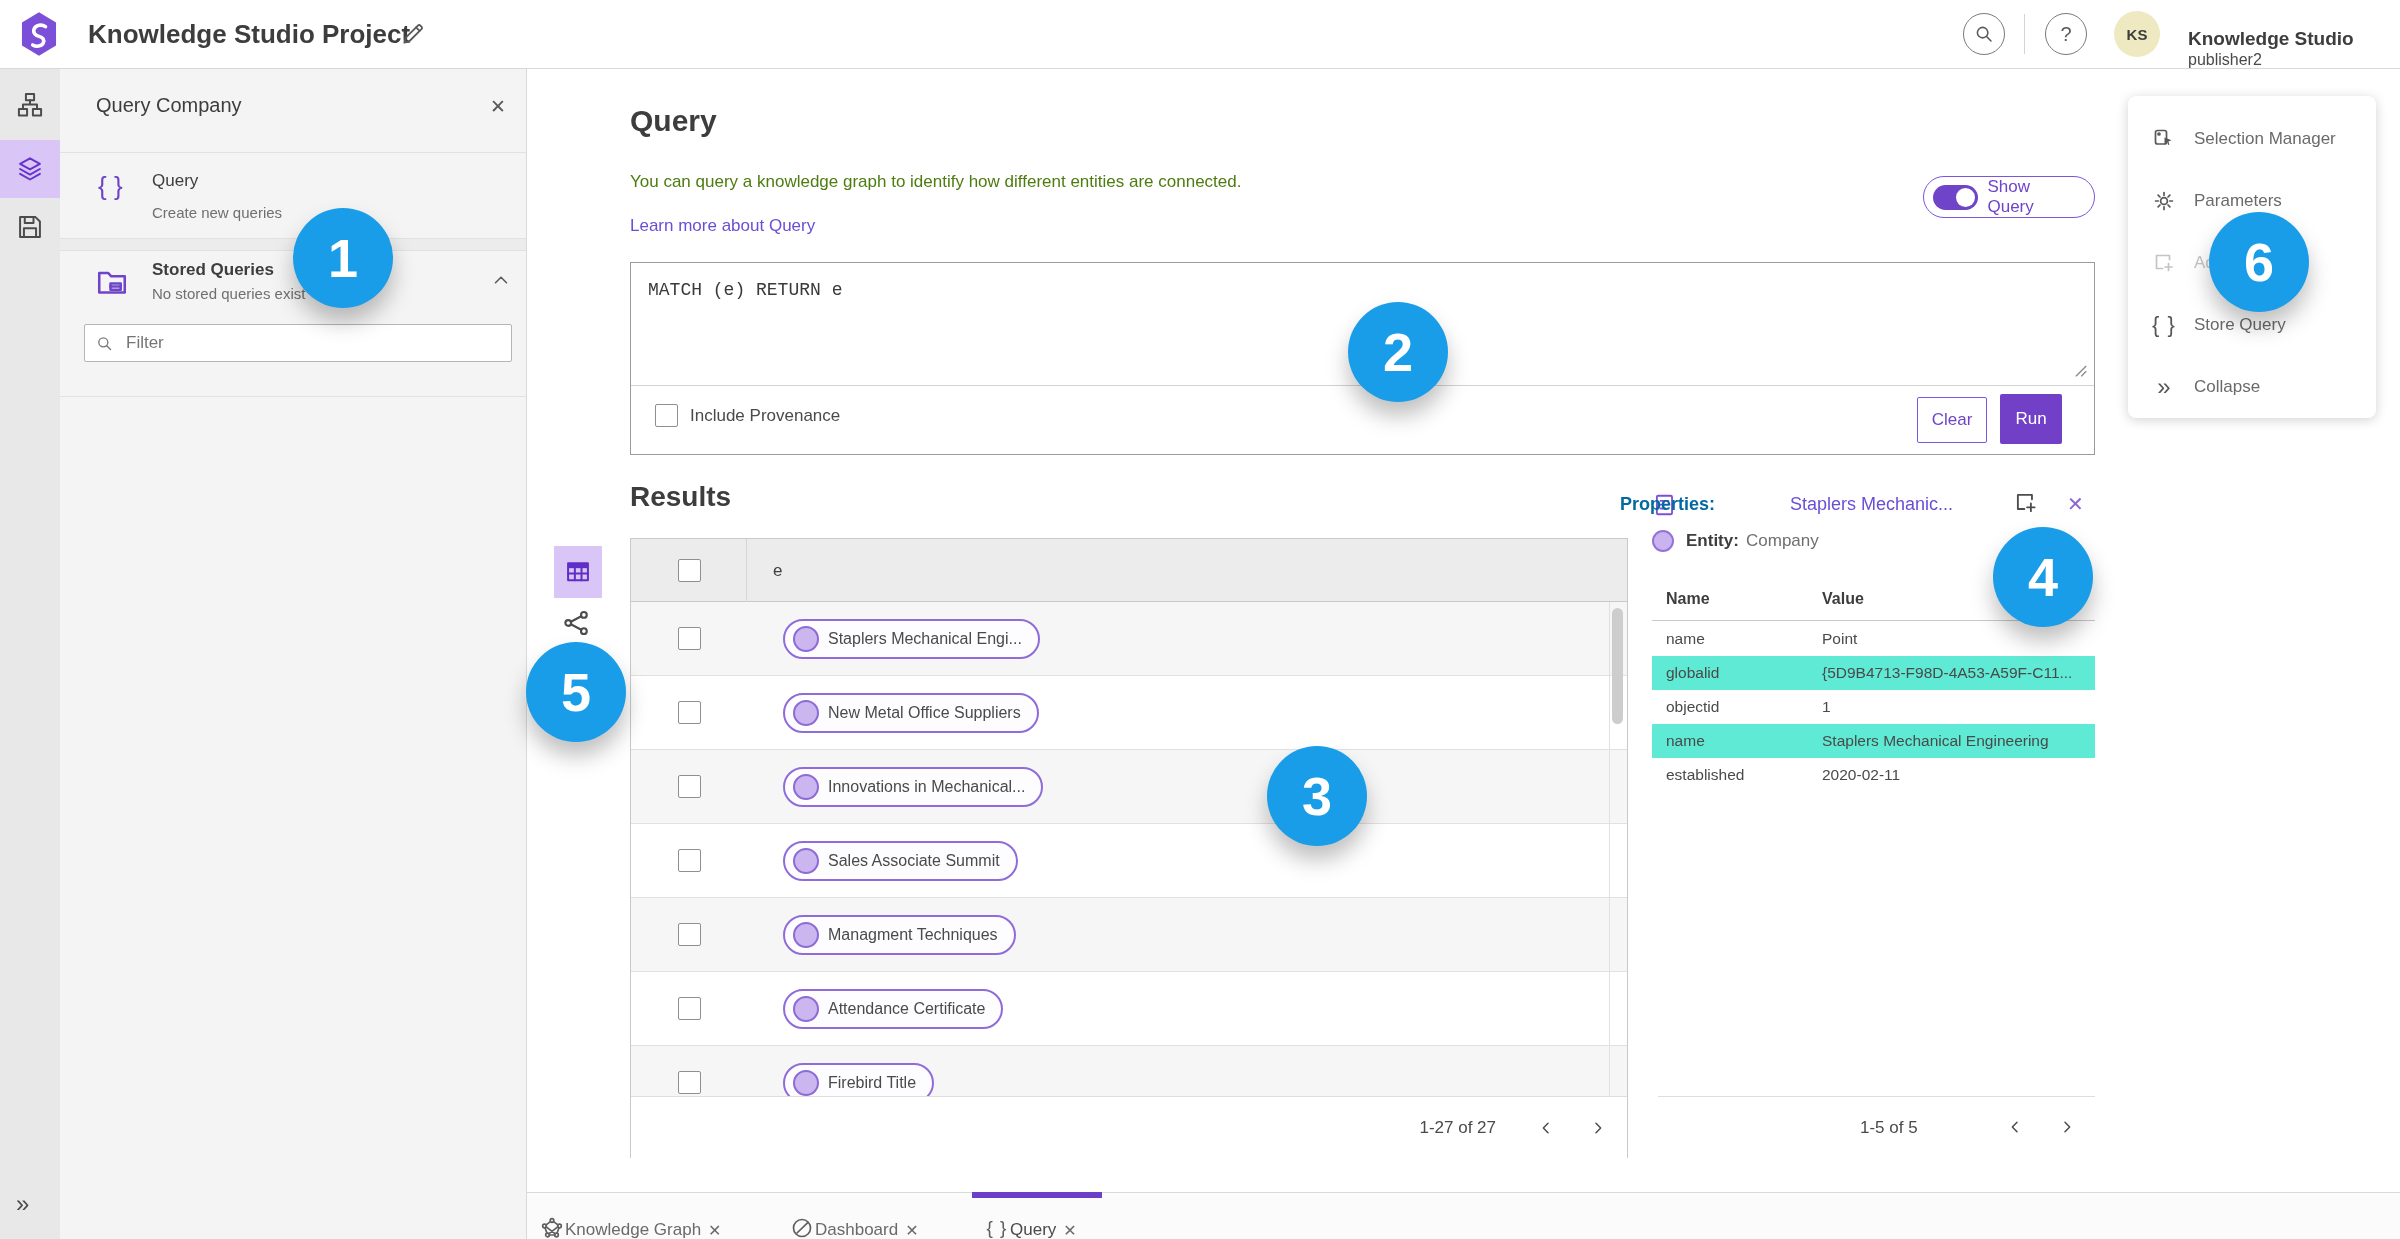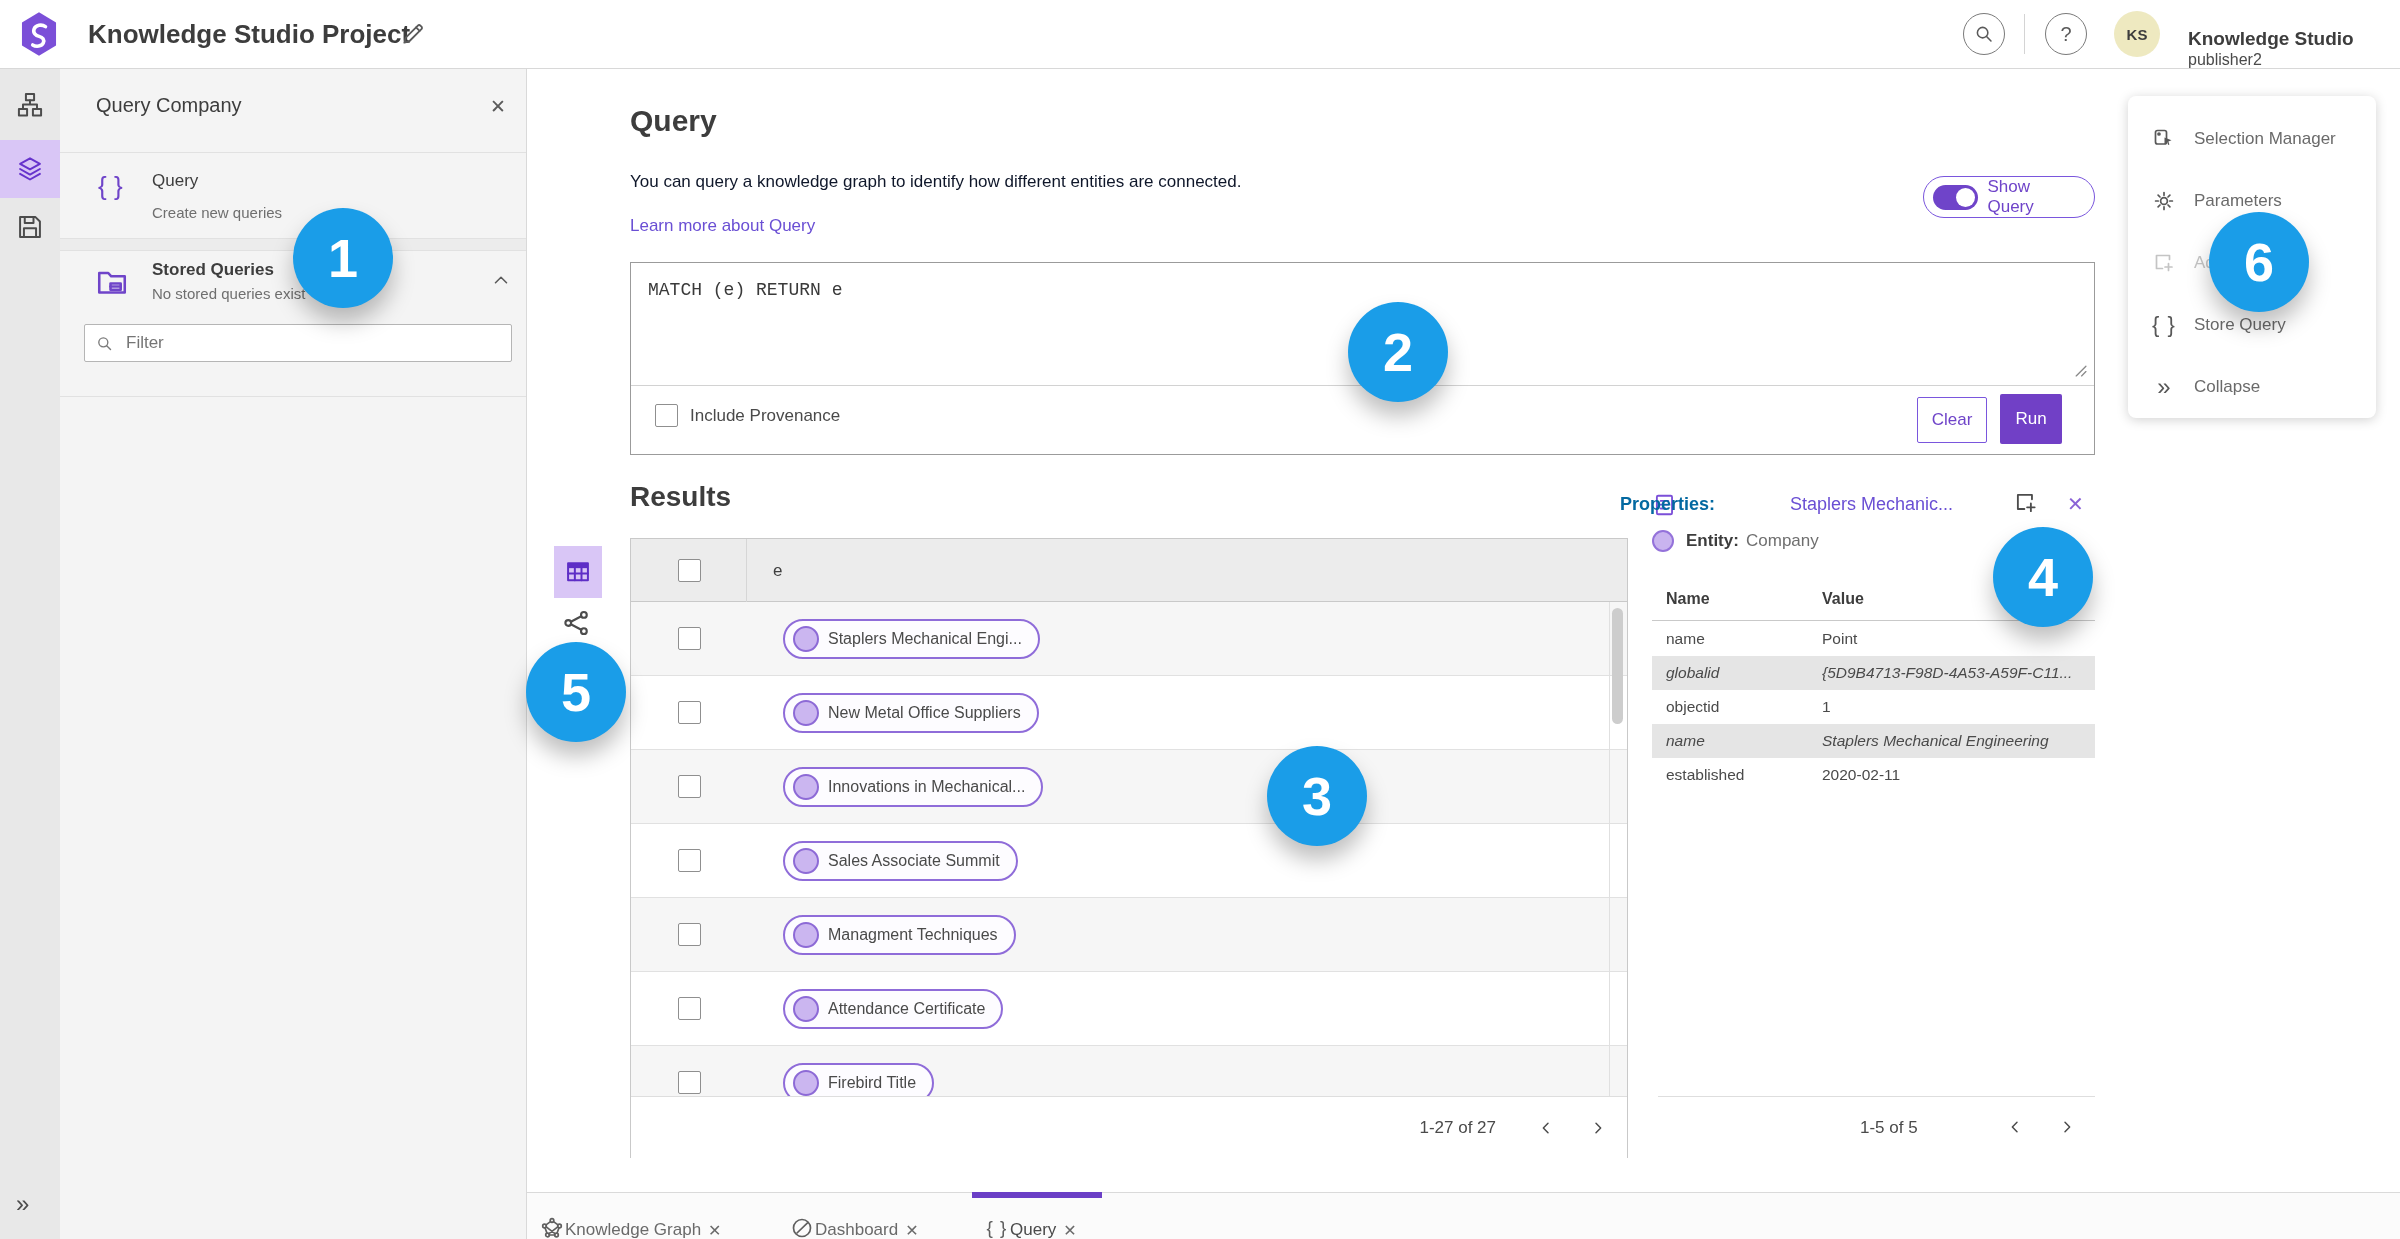--- a/index.html
+++ b/index.html
@@ -29,21 +29,21 @@
   .qc-div{left:0;width:466px;height:1px;background:#e1e1e1;}
   #qc-title{left:36px;top:26px;font-size:20px;font-weight:500;color:#3d3d3d;}
   .item-label{font-size:17px;color:#3d3d3d;}
   .item-desc{font-size:15px;color:#6f6f6f;}
   #qc-filter{left:24px;top:256px;width:428px;height:38px;background:#fff;border:1px solid #b5b5b5;border-radius:2px;
              display:flex;align-items:center;box-sizing:border-box;padding:0 10px;gap:10px;color:#8c8c8c;}
   #qc-filter input{border:none;outline:none;flex:1;font-size:17px;font-family:inherit;color:#4a4a4a;background:transparent;}
 
   
   #q-title{left:630px;top:104px;font-size:30px;font-weight:600;color:#3d3d3d;}
-  #q-desc{left:630px;top:172px;font-size:17px;color:#0f172a;}
+  #q-desc{left:630px;top:172px;font-size:17px;color:#4d7c0f;}
   #q-link{left:630px;top:216px;font-size:17px;color:#6a4fd4;}
   #show-query{left:1923px;top:176px;width:172px;height:42px;border:1.6px solid #7a56dd;border-radius:21px;
               display:flex;align-items:center;box-sizing:border-box;padding:0 14px 0 9px;gap:9px;background:#fff;}
   #sq-track{width:46px;height:25px;background:#6f44c9;border-radius:13px;position:relative;}
   #sq-knob{position:absolute;right:3px;top:3px;width:19px;height:19px;border-radius:50%;background:#fff;}
   #sq-label{font-size:17px;color:#6f44c9;}
 
   #editor{left:630px;top:262px;width:1465px;height:193px;border:1px solid #9b9b9b;box-sizing:border-box;background:#fff;}
   #code{left:648px;top:280px;font-family:"Liberation Mono","DejaVu Sans Mono",monospace;font-size:18px;color:#3a3a3a;white-space:pre;}
   #editor-div{left:631px;top:385px;width:1463px;height:1px;background:#d2d2d2;}
@@ -79,21 +79,21 @@
 
   
   #p-title-prefix{left:1620px;top:494px;font-size:18px;font-weight:700;color:#0369a1;}
   #p-title-link{left:1790px;top:494px;font-size:18px;color:#6a4fd4;}
   #p-entity-dot{left:1652px;top:530px;width:22px;height:22px;border-radius:50%;background:#c9b4ef;border:2px solid #9472da;box-sizing:border-box;}
   #p-entity-label{left:1686px;top:531px;font-size:17px;font-weight:700;color:#3d3d3d;}
   #p-entity-type{left:1746px;top:531px;font-size:17px;color:#6f6f6f;}
   .p-col{top:590px;font-size:16px;font-weight:700;color:#3d3d3d;}
   #p-div{left:1652px;top:620px;width:443px;height:1px;background:#c9c9c9;}
   .p-row{position:absolute;left:1652px;width:443px;height:34px;line-height:34px;font-size:15.5px;color:#4a4a4a;}
-  .p-row.alt{background:#e5e5e5;font-style:italic;}
+  .p-row.alt{background:#5eead4;}
   .p-name{position:absolute;left:14px;}
   .p-val{position:absolute;left:170px;white-space:nowrap;}
   #p-foot-div{left:1658px;top:1096px;width:437px;height:1px;background:#dedede;}
 
   
   #tools{left:2128px;top:96px;width:248px;height:322px;background:#fff;border-radius:8px;
          box-shadow:0 2px 12px rgba(0,0,0,0.18);z-index:8;}
   .tool-item{position:absolute;left:0;width:236px;height:62px;display:flex;align-items:center;padding-left:24px;gap:18px;box-sizing:border-box;color:#6a6a6a;}
   .tool-item .t-ic{width:24px;height:24px;color:#585858;display:flex;align-items:center;justify-content:center;}
   .tool-item .t-label{font-size:17px;color:#6a6a6a;white-space:nowrap;}

